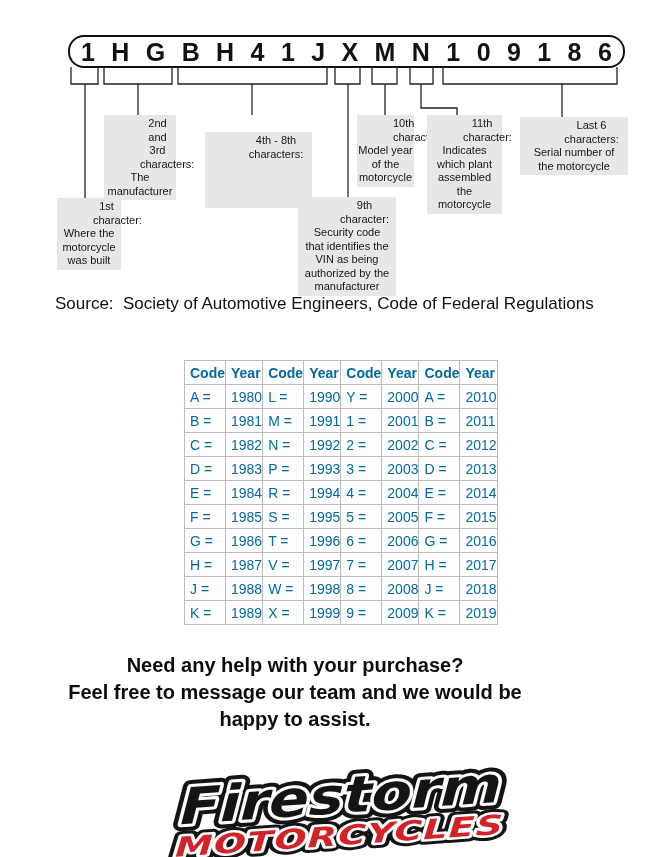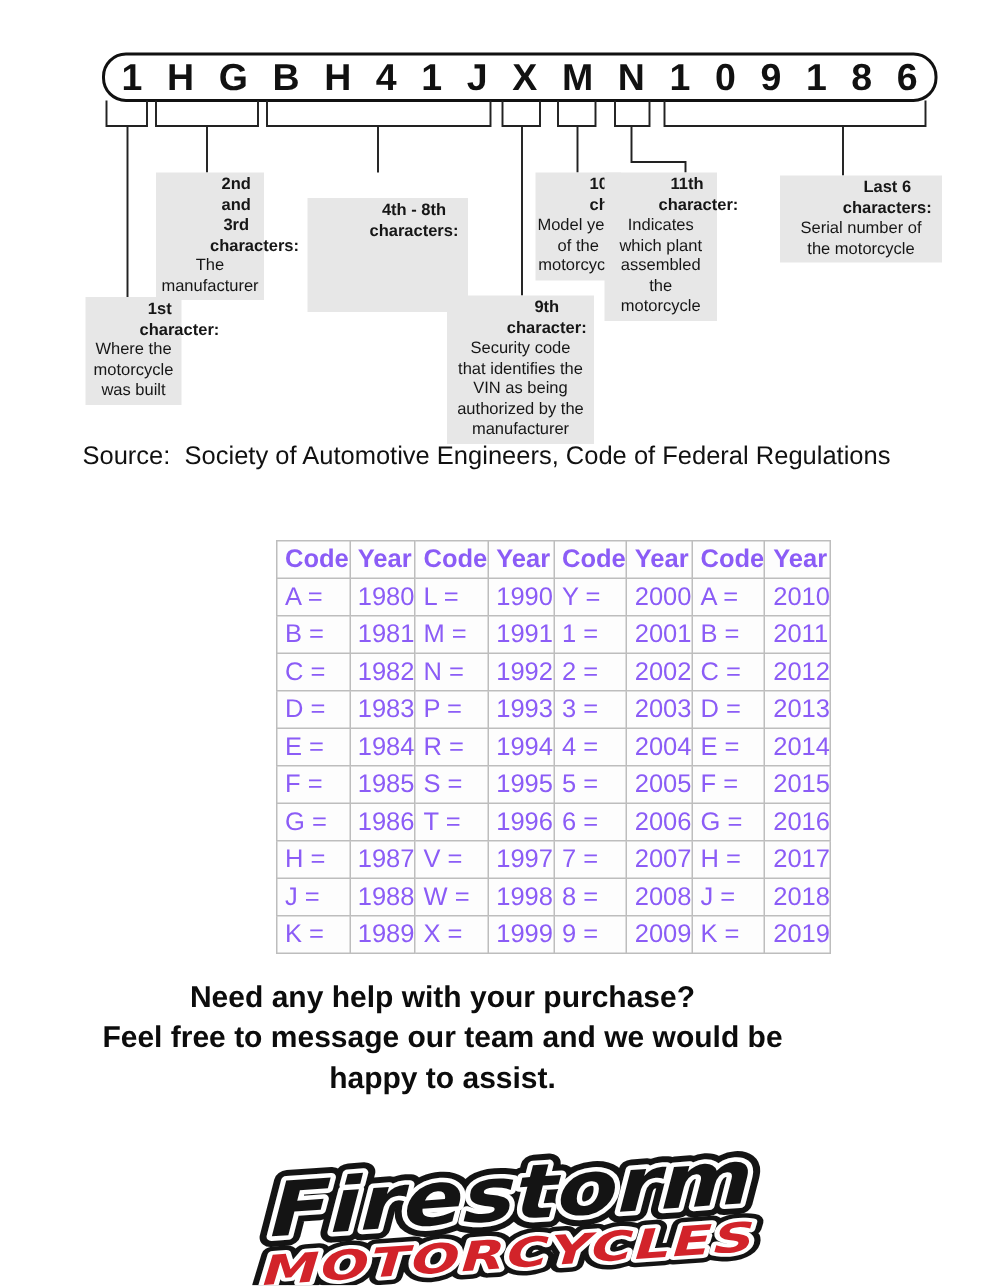--- a/index.html
+++ b/index.html
@@ -23,32 +23,32 @@
   }
   
   .connector-svg{position:absolute;left:0;top:0;}
   .connector-svg path{stroke:#222;stroke-width:1.3;fill:none;}
   
   .label-box{
     position:absolute;background:#e7e7e7;
     box-sizing:border-box;padding:2px 1px;
     text-align:center;font-size:11px;line-height:13.5px;color:#161616;
   }
-  .lb-heading{font-weight:bold;white-space:pre-line;padding-left:35px;}
+  .lb-heading{font-weight:normal;white-space:pre-line;padding-left:35px;}
   .lb-body{white-space:pre-line;}
   
   .source-note{
     position:absolute;left:55px;top:294px;font-size:17px;color:#111;
     white-space:pre-wrap;
   }
   
   .year-table{
     position:absolute;left:184px;top:360px;
     border-collapse:collapse;table-layout:fixed;
-    font-size:17px;color:#8b5cf6;background:#fdfdfd;
+    font-size:14px;color:#0369a1;background:#fdfdfd;
   }
   .year-table th,.year-table td{
     border:1px solid #bdbdbd;
     padding:2px 0 2px 5px;text-align:left;vertical-align:middle;
     height:19px;overflow:hidden;white-space:nowrap;
   }
   .year-table th{font-weight:bold;}
   .year-table col.code-col{width:34px;}
   .year-table col.year-col{width:36px;}
   
@@ -141,21 +141,21 @@
   </div>
 
   <div class="label-box" style="left:357px;top:115px;width:57px;min-height:69px;">
     <div class="lb-heading">10th
 character:</div>
     <div class="lb-body">Model year
 of the
 motorcycle</div>
   </div>
 
-  <div class="label-box" style="left:403px;top:115px;width:75px;min-height:93px;">
+  <div class="label-box" style="left:427px;top:115px;width:75px;min-height:93px;">
     <div class="lb-heading">11th
 character:</div>
     <div class="lb-body">Indicates
 which plant
 assembled
 the
 motorcycle</div>
   </div>
 
   <div class="label-box" style="left:520px;top:117px;width:108px;min-height:54px;">

